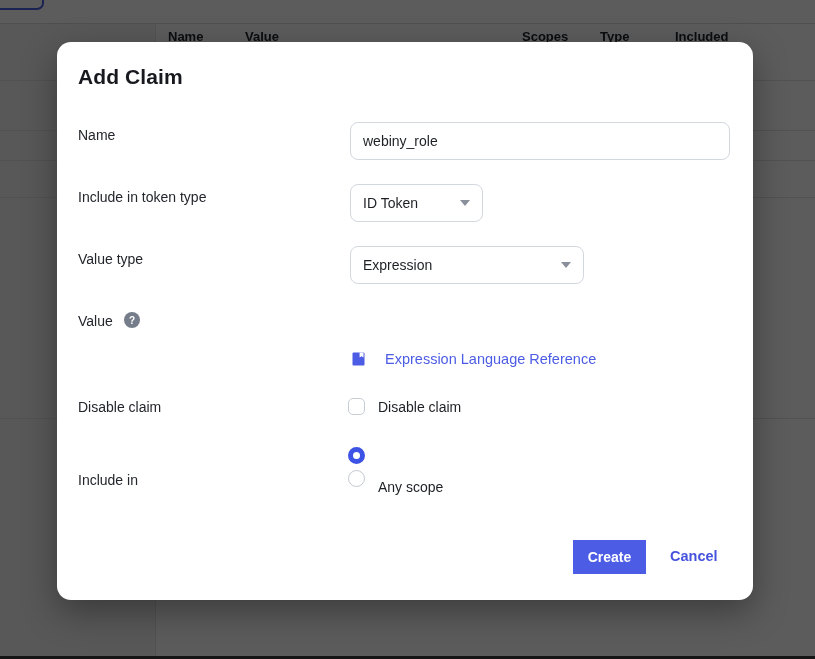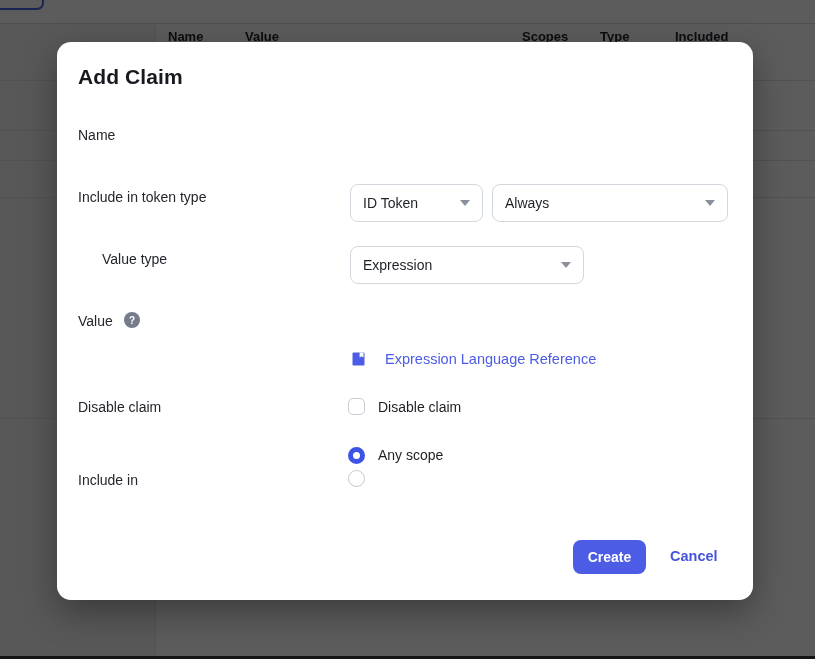--- a/index.html
+++ b/index.html
@@ -20,21 +20,21 @@
 
   
   .overlay { position: absolute; inset: 0; background: rgba(0,0,0,0.64); }
 
   
   .modal { position: absolute; left: 57px; top: 42px; width: 696px; height: 558px; background: #ffffff;
            border-radius: 14px; box-shadow: 0 12px 34px rgba(0,0,0,0.35); }
   .modal-title { position: absolute; left: 21px; top: 23px; font-size: 21px; font-weight: 700; color: #17191e; letter-spacing: 0.1px; }
 
   .field-label { position: absolute; left: 21px; font-size: 14px; color: #23262c; }
-  .lbl-name { top: 85px; } .lbl-token { top: 147px; } .lbl-valtype { top: 209px; margin-left: 24px; }
+  .lbl-name { top: 85px; } .lbl-token { top: 147px; } .lbl-valtype { top: 209px; }
   .lbl-value { top: 271px; } .lbl-disable { top: 357px; } .lbl-include { top: 405px; margin-top: 25px; }
 
   .text-input { position: absolute; left: 293px; width: 380px; height: 38px; border: 1px solid #d3d7de;
                 border-radius: 8px; font-size: 14px; color: #1d2025; padding: 0 12px; outline: none;
                 font-family: "Liberation Sans", sans-serif; background: #fff; }
   .inp-name { top: 80px; } .inp-value { top: 266px; }
 
   .select { position: absolute; height: 38px; border: 1px solid #d3d7de; border-radius: 8px; background: #fff;
             display: flex; align-items: center; padding: 11px 12px; font-size: 14px; color: #1d2025; cursor: pointer; }
   .sel-idtoken { left: 293px; top: 142px; width: 133px; }
@@ -51,25 +51,25 @@
               font-size: 14.5px; color: #4c5ce4; cursor: pointer; text-decoration: none; }
   .book-icon { width: 13px; height: 14px; display: block; }
 
   .checkbox { position: absolute; left: 291px; top: 356px; width: 17px; height: 17px; border: 1.5px solid #c7ccd5;
               border-radius: 5px; background: #fff; cursor: pointer; }
   .check-text { position: absolute; left: 321px; top: 357px; font-size: 14px; color: #1d2025; cursor: pointer; }
 
   .radio { position: absolute; left: 291px; width: 17px; height: 17px; border-radius: 50%; background: #fff; cursor: pointer; }
   .radio.on  { top: 405px; border: 5.5px solid #3d53e6; }
   .radio.off { top: 428px; border: 1.5px solid #c3c8d1; }
-  .radio-text { position: absolute; left: 321px; font-size: 14px; color: #1d2025; cursor: pointer; }
+  .radio-text { position: absolute; left: 321px; font-size: 14px; color: #1d2025; cursor: pointer; margin-top: 32px; }
   .rt1 { top: 405px; } .rt2 { top: 428px; }
 
   .btn-create { position: absolute; left: 516px; top: 498px; width: 73px; height: 34px; background: #4c5ce4;
-                border: none; border-radius: 8px; color: #fff; font-size: 14px; font-weight: 700;
+                border: none; border-radius: 0; color: #fff; font-size: 14px; font-weight: 700;
                 font-family: "Liberation Sans", sans-serif; cursor: pointer; }
   .btn-cancel { position: absolute; left: 613px; top: 506px; background: none; border: none; color: #4653dc;
                 font-size: 14.5px; font-weight: 700; font-family: "Liberation Sans", sans-serif; cursor: pointer; }
 </style>
 </head>
 <body>
 
 <div class="bg-page">
   <div class="bg-leftcol"></div>
   <div class="bg-partial-btn"></div>
@@ -86,28 +86,25 @@
   <div class="bg-rowline rl5"></div>
   <div class="bg-bottombar"></div>
 </div>
 
 <div class="overlay"></div>
 
 <div class="modal">
   <h1 class="modal-title">Add Claim</h1>
 
   <label class="field-label lbl-name">Name</label>
+  <input class="text-input inp-name" type="text" value="webiny_role" style="">
 
   <label class="field-label lbl-token">Include in token type</label>
   <div class="select sel-idtoken">
     <span>ID Token</span>
-    <span class="caret"></span>
-  </div>
-  <div class="select sel-always">
-    <span>Always</span>
     <span class="caret"></span>
   </div>
 
   <label class="field-label lbl-valtype">Value type</label>
   <div class="select sel-expression">
     <span>Expression</span>
     <span class="caret"></span>
   </div>
 
   <label class="field-label lbl-value">Value</label>

